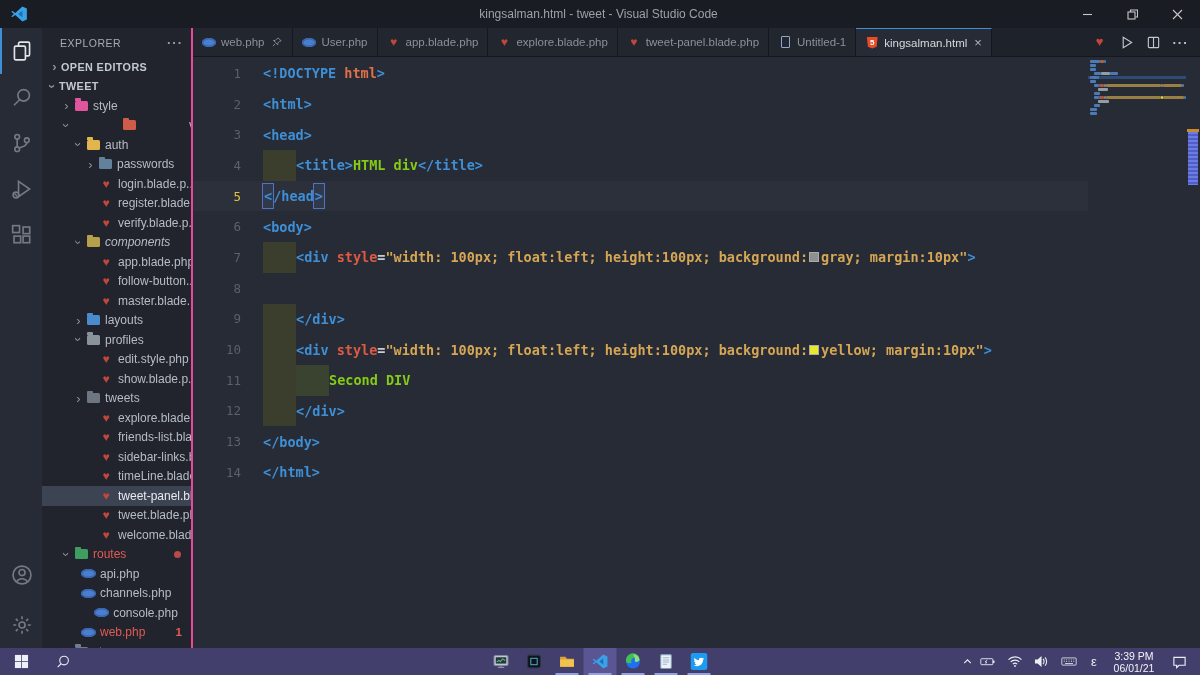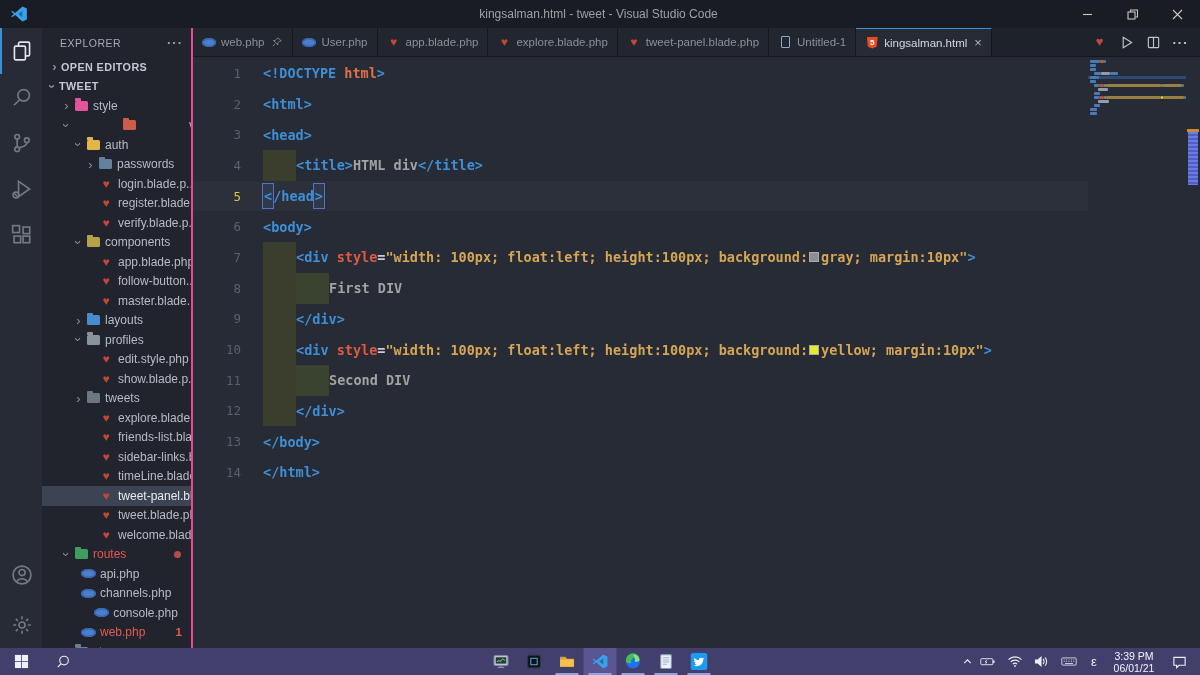--- a/index.html
+++ b/index.html
@@ -71,21 +71,21 @@
   .crow.cur .lnum{color:#e2c041;}
   .ltext{display:flex;align-items:center;height:100%;white-space:pre;}
   .iblock{display:inline-block;width:33px;height:100%;}
   .iblock.i0{background:#3b3e2c;}
   .iblock.i1{background:#3a432f;}
   .seg.tag{color:#3f8fd6;}
   .seg.ent{color:#e0704a;}
   .seg.attr{color:#e05a43;}
   .seg.str{color:#d6a655;}
   .seg.eq{color:#c8ccd4;}
-  .seg.txt{color:#a3a3a3;}
+  .seg.txt{color:#84cc16;}
   .seg.bm{border:1px solid #5472c4;background:rgba(84,114,196,.13);padding:4px 1px;margin:0 -1px;}
   .swatch{display:inline-block;width:10px;height:10px;margin:0 2px 0 1px;border:1px solid #aaa;}
 
   
   .minimap{flex:0 0 96px;padding-top:3px;opacity:.95;}
   .mrow{height:3px;margin-bottom:1px;display:flex;}
   .mrow.cur{background:#2d4e7a;}
   .mbar{height:2.5px;border-radius:1px;}
   .overview{flex:0 0 14px;position:relative;}
   .ov-mark{position:absolute;top:72px;height:3px;left:1px;right:1px;background:#c98a2e;}
@@ -249,21 +249,21 @@
               <span class="blade-g">♥</span>
             </span>
             <span class="tlabel">register.blade...</span>
           </div>
           <div class="trow" style="padding-left: 56px;">
             <span class="tico">
               <span class="blade-g">♥</span>
             </span>
             <span class="tlabel">verify.blade.p...</span>
           </div>
-          <div class="trow" style="padding-left: 30px;">
+          <div class="trow" style="padding-left: 30px; font-style: italic;">
             <span class="chev down">›</span>
             <span class="tico">
               <span class="fold" style="background: rgb(181, 161, 75);"></span>
             </span>
             <span class="tlabel">components</span>
           </div>
           <div class="trow" style="padding-left: 56px;">
             <span class="tico">
               <span class="blade-g">♥</span>
             </span>
@@ -495,21 +495,20 @@
             <div class="crow">
               <span class="lnum">6</span>
               <span class="ltext"><span class="seg tag">&lt;body&gt;</span></span>
             </div>
             <div class="crow">
               <span class="lnum">7</span>
               <span class="ltext"><span class="iblock i0"></span><span class="seg tag">&lt;div </span><span class="seg attr">style</span><span class="seg eq">=</span><span class="seg str">"width: 100px; float:left; height:100px; background:</span><span class="swatch" style="background: rgb(143, 143, 143);"></span><span class="seg str">gray; margin:10px"</span><span class="seg tag">&gt;</span></span>
             </div>
             <div class="crow">
               <span class="lnum">8</span>
-              <span class="ltext"><span class="iblock i0"></span><span class="iblock i1"></span><span class="seg txt">First DIV</span></span>
             </div>
             <div class="crow">
               <span class="lnum">9</span>
               <span class="ltext"><span class="iblock i0"></span><span class="seg tag">&lt;/div&gt;</span></span>
             </div>
             <div class="crow">
               <span class="lnum">10</span>
               <span class="ltext"><span class="iblock i0"></span><span class="seg tag">&lt;div </span><span class="seg attr">style</span><span class="seg eq">=</span><span class="seg str">"width: 100px; float:left; height:100px; background:</span><span class="swatch" style="background: rgb(232, 232, 46);"></span><span class="seg str">yellow; margin:10px"</span><span class="seg tag">&gt;</span></span>
             </div>
             <div class="crow">

